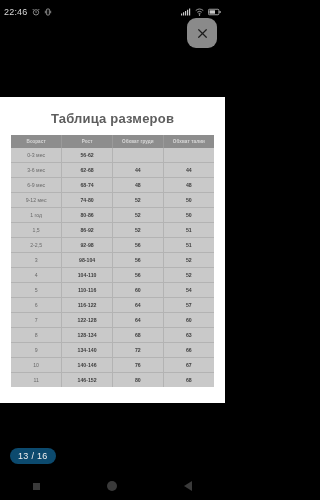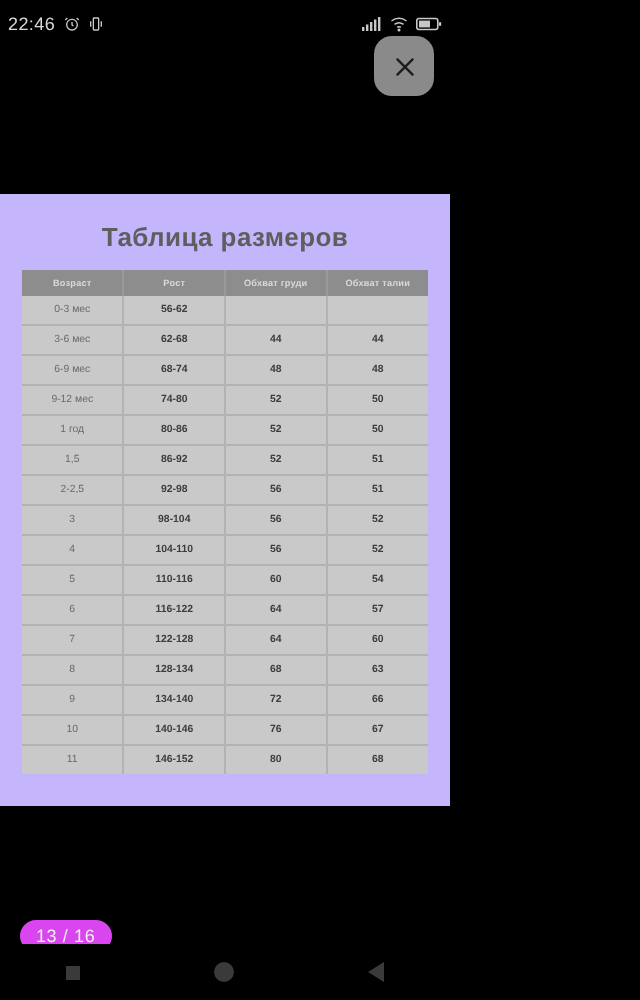--- a/index.html
+++ b/index.html
@@ -33,21 +33,21 @@
   }
   .close-btn svg{ display:block; }
 
   
   .viewer{
     position:absolute; top:0; left:0; right:0; bottom:0;
     display:flex; align-items:center; justify-content:center;
   }
   .image-card{
     width:233px;
-    background:#c4b5fd;
+    background:#ffffff;
     padding:14px 11px 16px 11px;
   }
   .img-title{
     text-align:center;
     font-size:13px;
     font-weight:bold;
     color:#5e5e5e;
     letter-spacing:.2px;
     margin-bottom:9px;
   }
@@ -84,22 +84,22 @@
     font-weight:normal;
   }
   table.size-table tbody td.val{
     font-weight:bold;
     color:#3d3d3d;
   }
   table.size-table tbody tr:last-child td{ border-bottom:none; }
 
   
   .page-counter{
-    position:absolute; left:10px; bottom:24px;
-    background:#d946ef;
+    position:absolute; left:10px; bottom:36px;
+    background:#0c4a6e;
     color:#f0f0f0;
     font-size:9px;
     padding:3px 8px;
     border-radius:10px;
     letter-spacing:.3px;
   }
 
   
   .navbar{
     position:absolute; left:0; right:0; bottom:0; height:28px;

